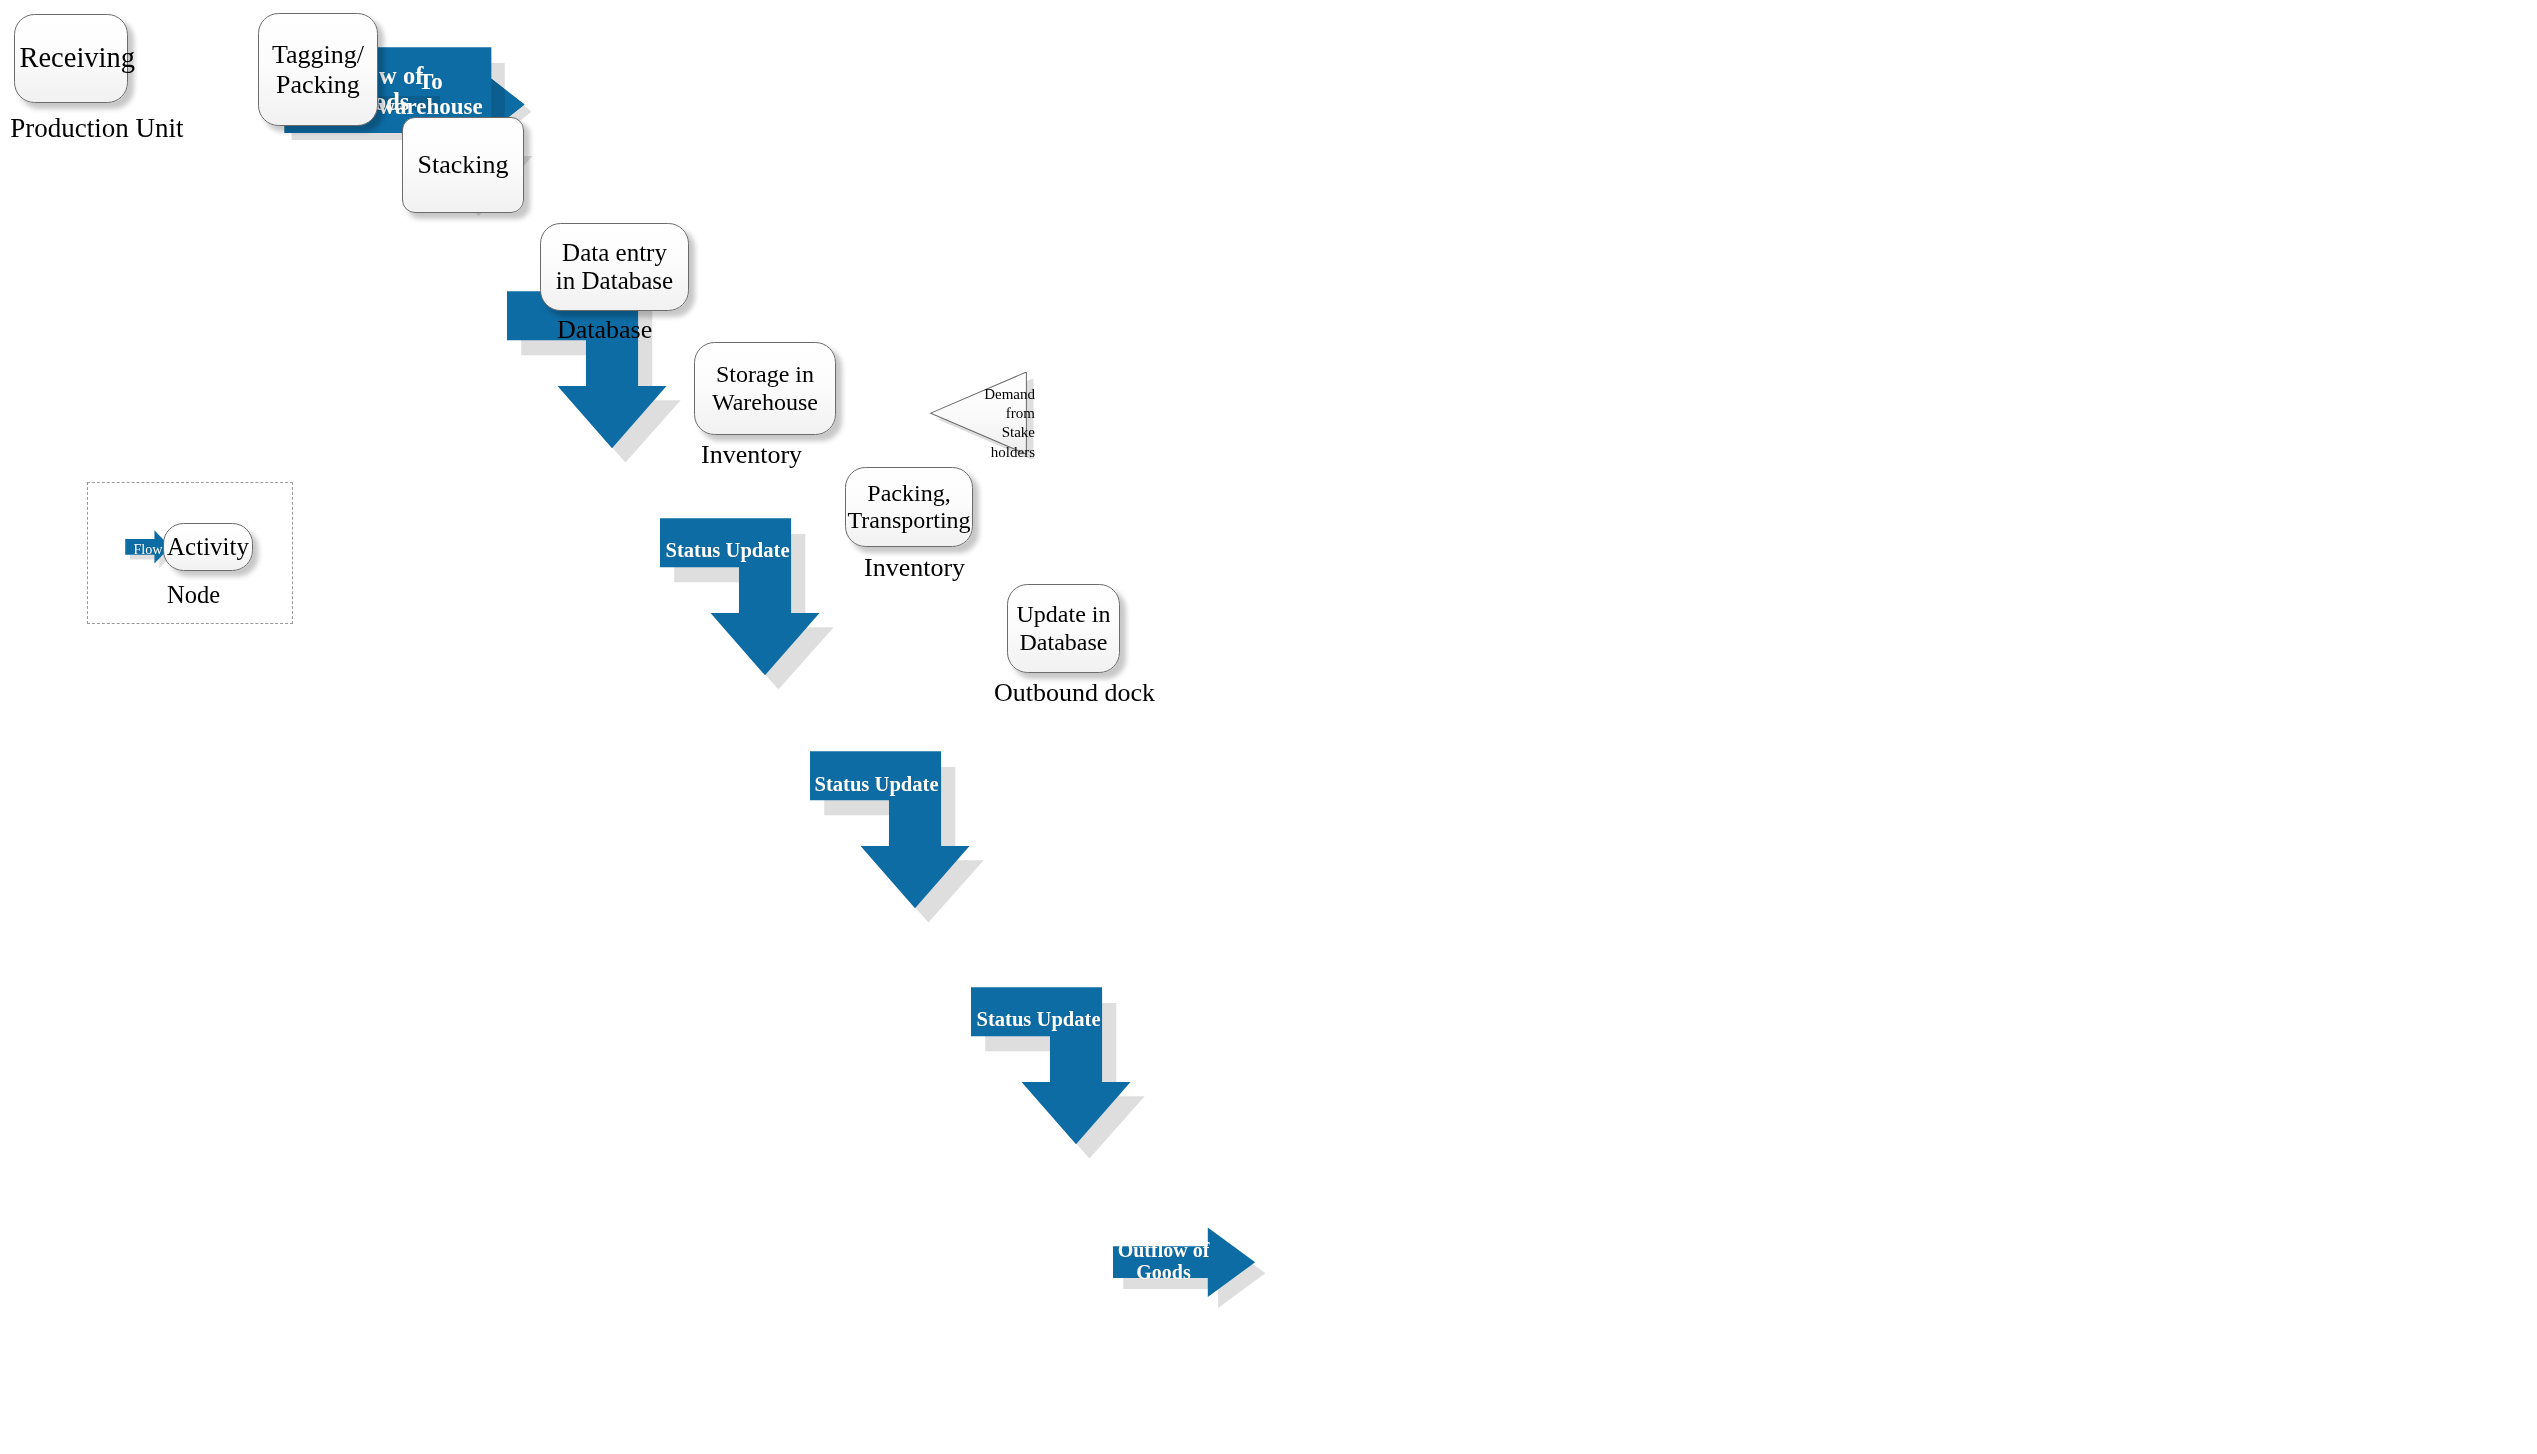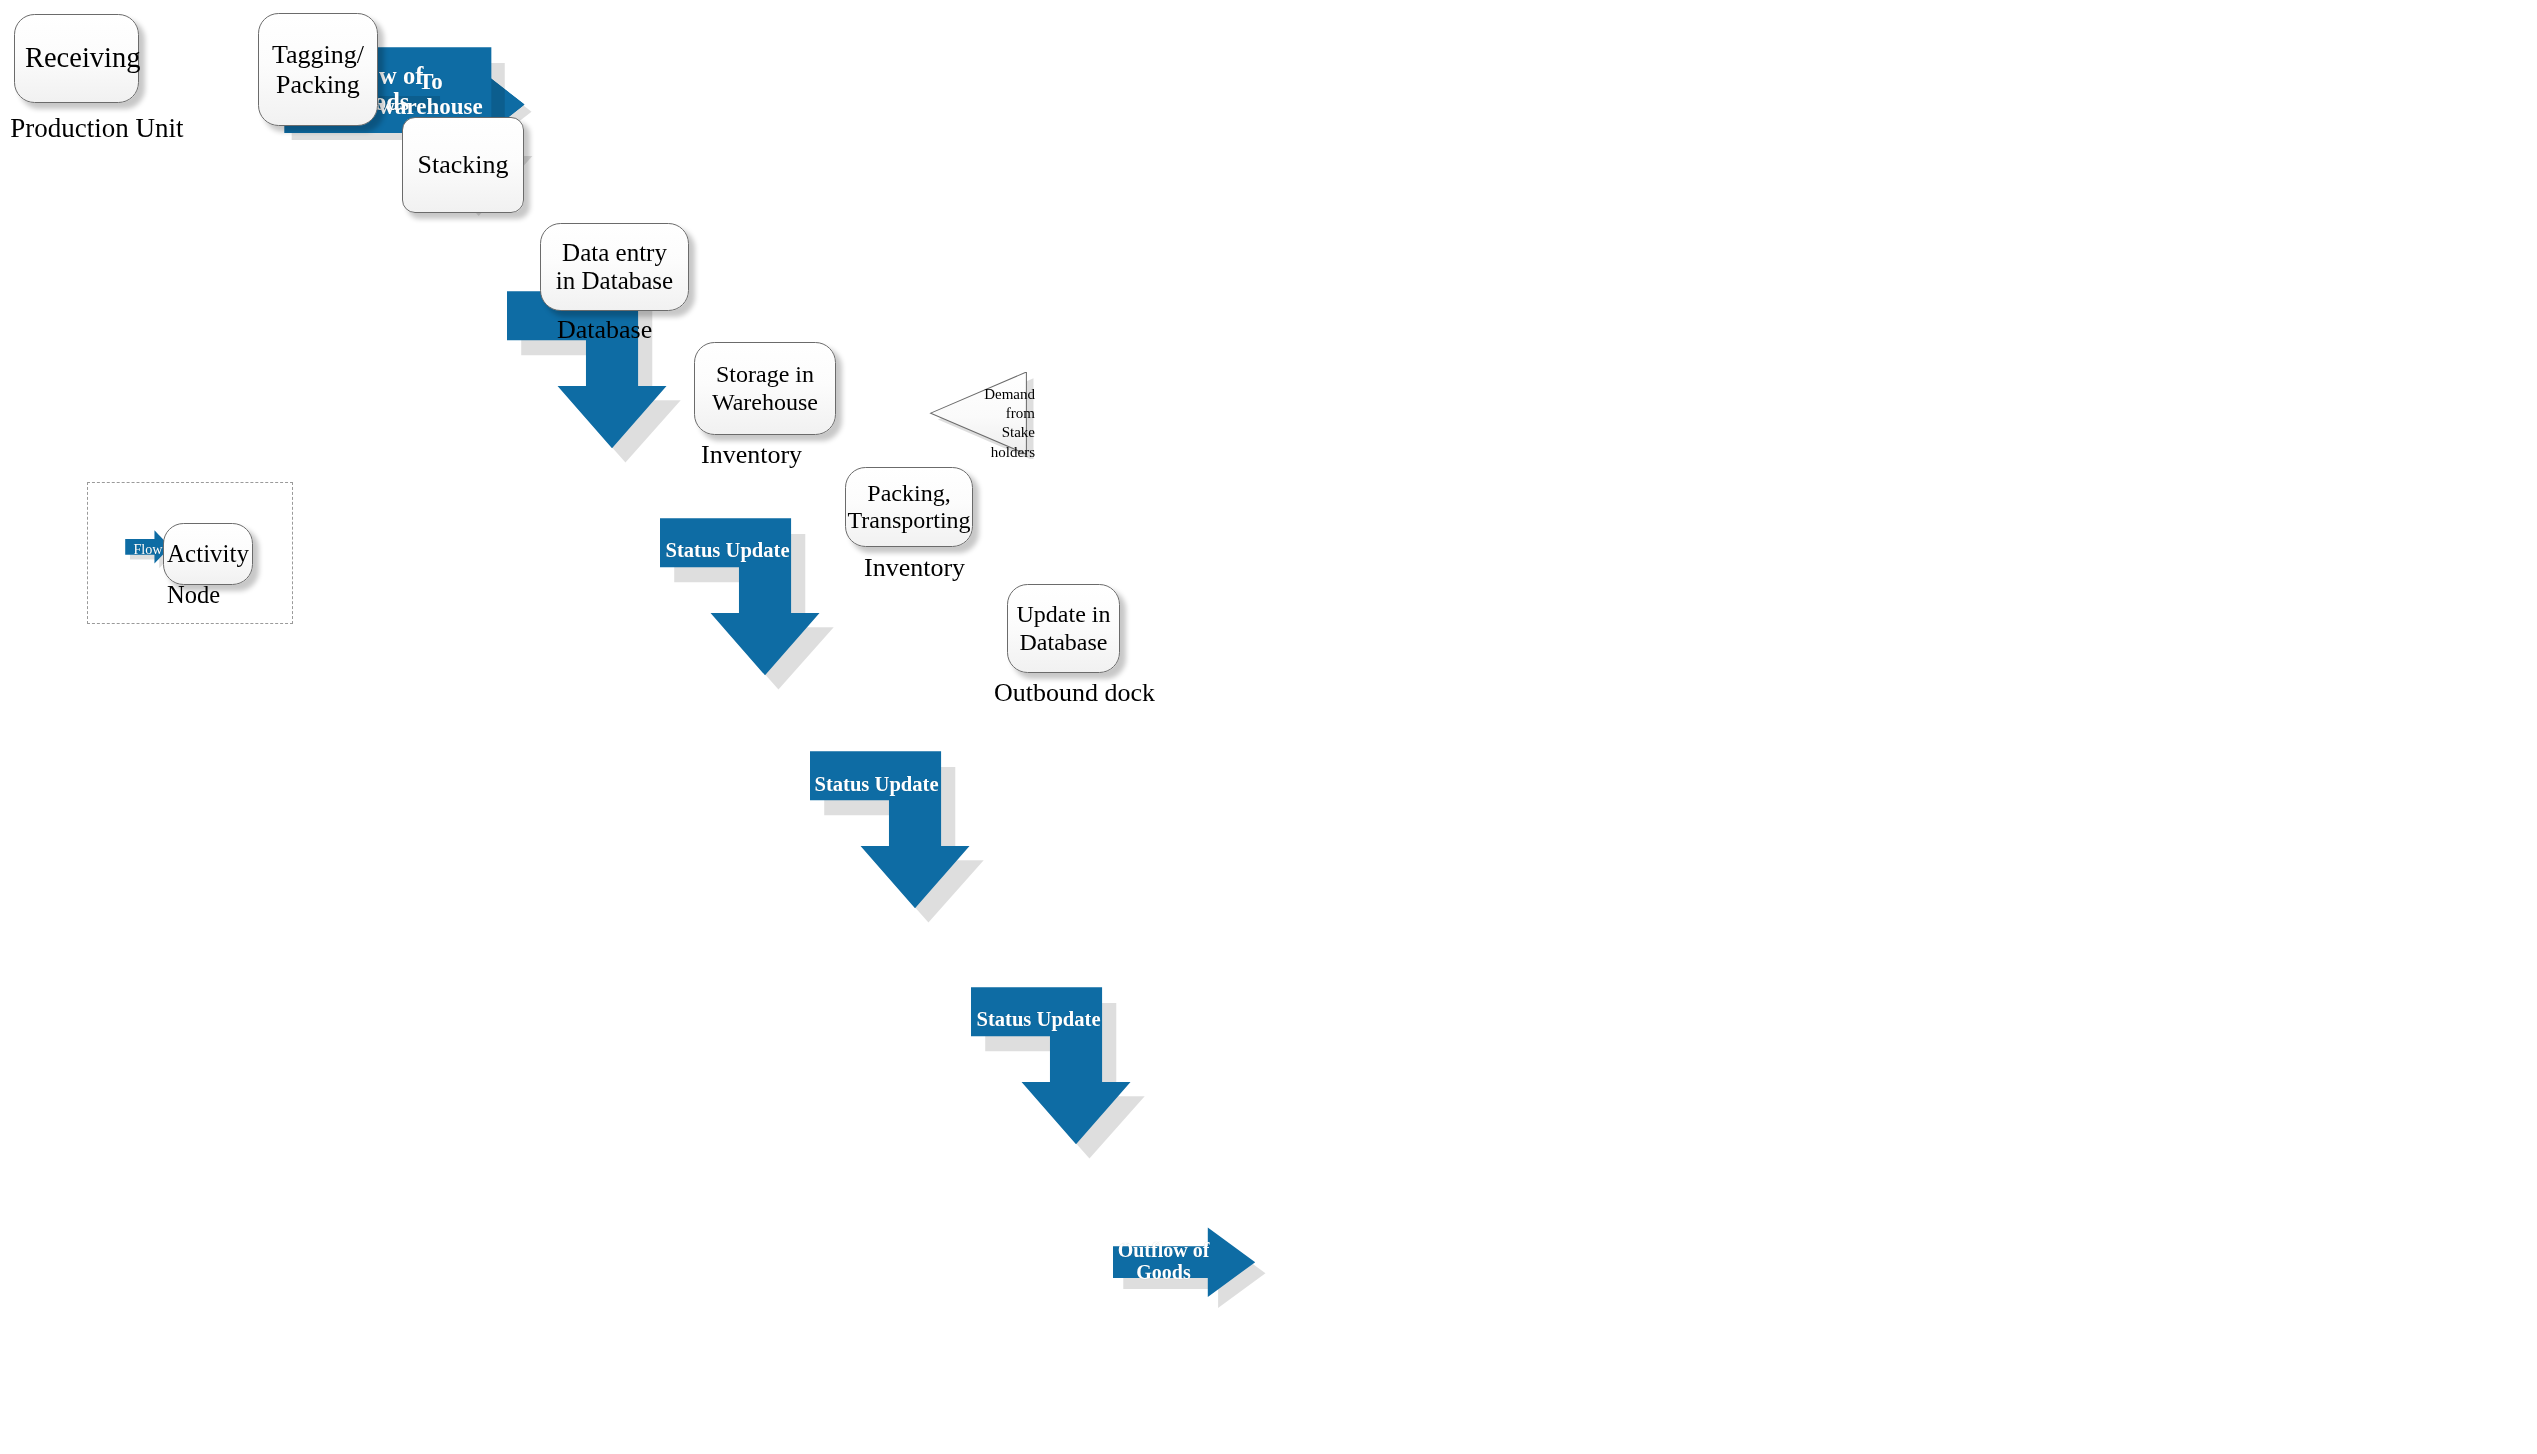--- a/index.html
+++ b/index.html
@@ -165,21 +165,21 @@
       </defs>
       <polygon points="6,56 127,4 127,108" fill="#000000" opacity="0.13" transform="translate(5,4)"></polygon>
       <polygon points="2,52 123,0 123,104" fill="url(#triGrad)" stroke="#6b6b6b" stroke-width="1.3"></polygon>
     </svg>
   </div>
   <div class="tri-label" style="left:970px; top:385px; width:65px; font-size:15px;">Demand
 from
 Stake
 holders</div>
 
-  <div class="node" style="left:14.2px; top:14.2px; width:125px; height:89px; font-size:28.5px;padding-left:12px;">
+  <div class="node" style="left:14.2px; top:14.2px; width:114px; height:89px; font-size:28.5px;padding-left:12px;">
     <span class="node-text">Receiving</span>
   </div>
   <div class="caption" style="left:10.3px; top:113px; font-size:27px;">Production Unit</div>
 
   <div class="node" style="left:258px; top:13.4px; width:120px; height:113px; font-size:26px;">
     <span class="node-text">Tagging/
 Packing</span>
   </div>
 
   <div class="node" style="left:402px; top:117px; width:122px; height:96px; font-size:26px;border-radius:13px;">
@@ -213,19 +213,19 @@
   <div class="legend-box" style="left:87px; top:482px; width:206px; height:142px;"></div>
 
   <div class="arrow" style="left:125px; top:528px; width:51px; height:49px;">
     <svg width="51" height="49" viewBox="0 0 64 62">
       <polygon points="3,17 40,17 40,6 60,27 40,48 40,37 3,37" fill="#000000" opacity="0.13" transform="translate(3,3)"></polygon>
       <polygon points="0,14 37,14 37,3 57,24 37,45 37,34 0,34" fill="#0E6CA4"></polygon>
     </svg>
   </div>
   <div class="arrow-label" style="left:125px; top:542px; width:30px; font-size:14.2px; font-weight:normal;padding-left:8px;">Flow</div>
 
-  <div class="node" style="left:163px; top:523px; width:90px; height:62px; font-size:25px;">
+  <div class="node" style="left:163px; top:523px; width:90px; height:48px; font-size:25px;">
     <span class="node-text">Activity</span>
   </div>
   <div class="caption" style="left:167px; top:581px; font-size:24.5px;">Node</div>
 
 </div>
 
 
 </body></html>

